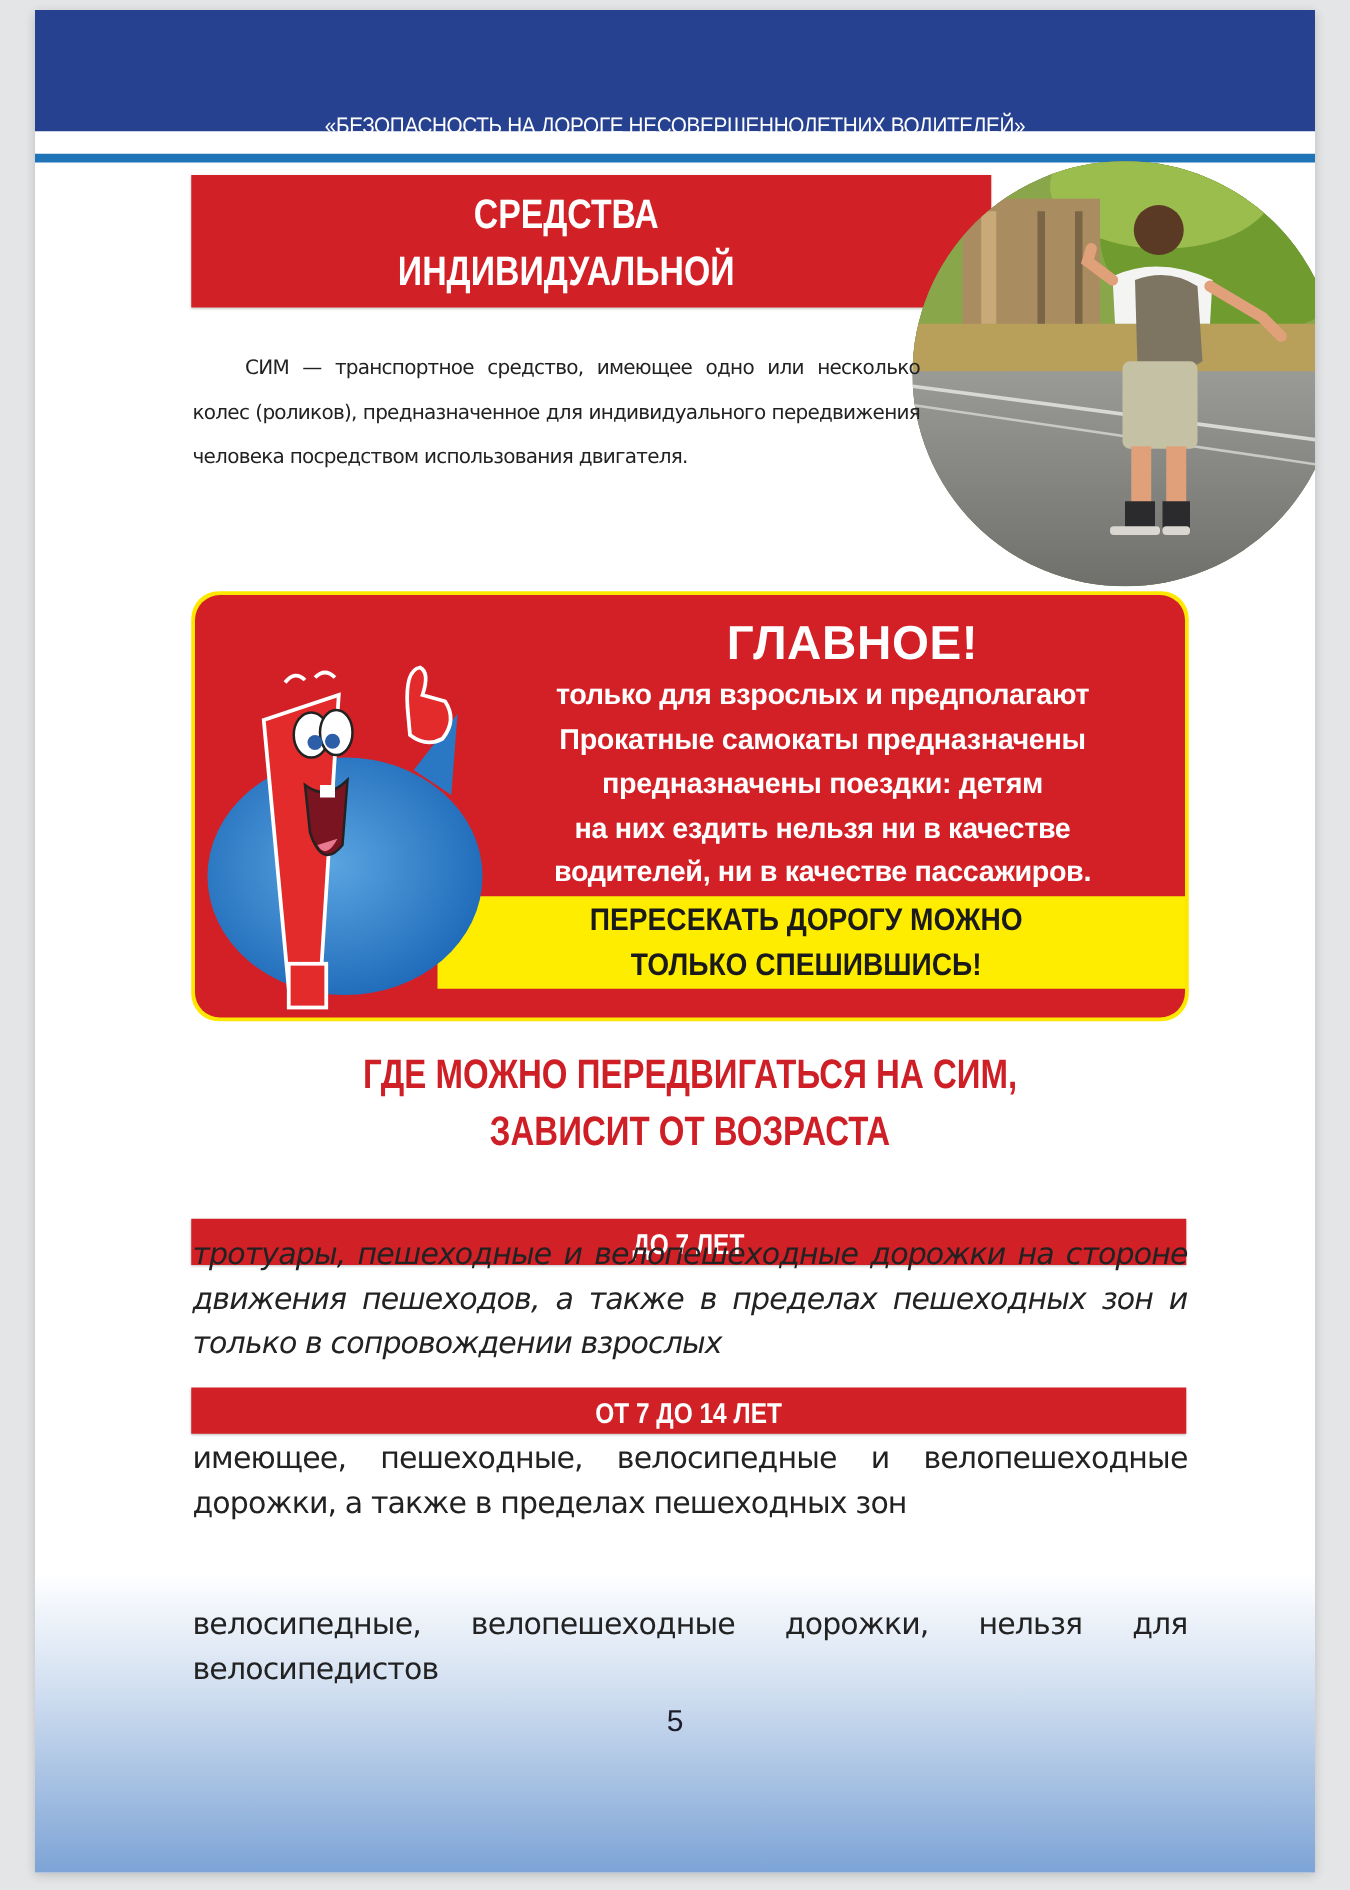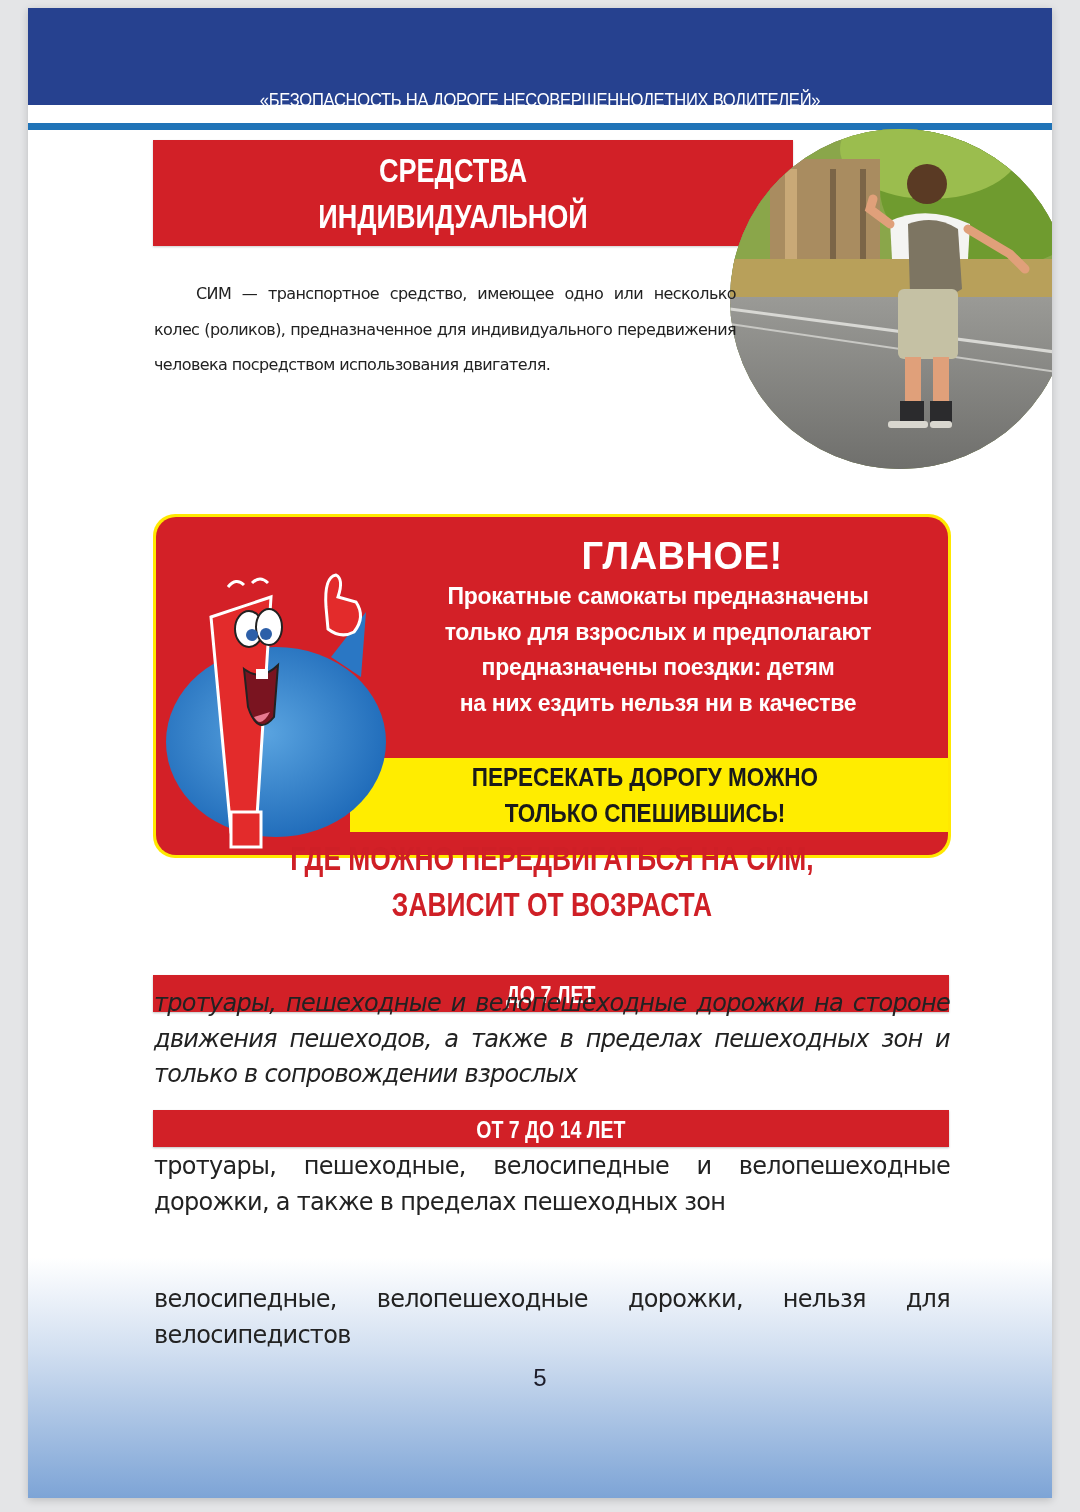--- a/index.html
+++ b/index.html
@@ -36,21 +36,20 @@
     position: absolute; left: 702px; top: 121px; width: 340px; height: 340px; border-radius: 50%; overflow: hidden;
     background: #8a8a86;
   }
   .intro {
     position: absolute; left: 126px; top: 268px; width: 582px; font-size: 16px; line-height: 35.5px; color: #222;
     text-align: justify; text-indent: 42px; font-family: "DejaVu Sans", sans-serif; letter-spacing: -0.6px;
   }
   .main-box {
     position: absolute; left: 125px; top: 465px; width: 798px; height: 344px; border-radius: 22px;
     background: #ffe800; 
-    margin-top: 41px;
   }
   .main-inner {
     position: absolute; left: 3px; top: 3px; right: 3px; bottom: 3px; border-radius: 20px; background: #d32027; overflow: hidden;
   }
   .yellow-band {
     position: absolute; left: 194px; top: 241px; right: 0; height: 74px; background: #ffed00;
   }
   .main-heading {
     position: absolute; left: 260px; right: 0; top: 18px; text-align: center; color: #fff; font-weight: bold;
     font-size: 38px; letter-spacing: 0.5px;
@@ -156,24 +155,25 @@
         <circle cx="110" cy="77" r="6" fill="#2d5fa8"></circle>
         <path d="M72 30 Q80 20 88 28" stroke="#fff" stroke-width="3" fill="none"></path>
         <path d="M96 26 Q104 18 112 26" stroke="#fff" stroke-width="3" fill="none"></path>
         <path d="M88 112 Q105 125 122 108 L118 160 Q102 180 92 150 Z" fill="#7a1420" stroke="#222" stroke-width="2"></path>
         <rect x="100" y="112" width="12" height="10" fill="#ffffff"></rect>
         <path d="M98 160 Q105 172 114 155" fill="#e8798f"></path>
         <path d="M170 50 Q168 20 180 18 Q188 22 182 40 L200 45 Q210 60 198 75 Q185 82 172 72 Z" fill="#e32b2b" stroke="#fff" stroke-width="3"></path>
       </svg>
       <div class="main-heading">ГЛАВНОЕ!</div>
       <div class="main-body">
+        <div>только для взрослых и предполагают</div>
         <div>Прокатные самокаты предназначены</div>
-        <div>только для взрослых и предполагают</div>
         <div>предназначены поездки: детям</div>
         <div>на них ездить нельзя ни в качестве</div>
+        <div>водителей, ни в качестве пассажиров.</div>
       </div>
       <div class="main-warning">
         <div>ПЕРЕСЕКАТЬ ДОРОГУ МОЖНО</div>
         <div>ТОЛЬКО СПЕШИВШИСЬ!</div>
       </div>
     </div>
   </div>
 
   <div class="section-heading">
     <div>ГДЕ МОЖНО ПЕРЕДВИГАТЬСЯ НА СИМ,</div>
@@ -181,18 +181,18 @@
   </div>
 
   <div class="age-bar" style="top:939px;margin-top:28px;">
     <span>ДО 7 ЛЕТ</span>
   </div>
   <div class="age-text" style="top:978px;font-style:italic;">тротуары, пешеходные и велопешеходные дорожки на стороне движения пешеходов, а также в пределах пешеходных зон и только в сопровождении взрослых</div>
 
   <div class="age-bar" style="top:1102px;">
     <span>ОТ 7 ДО 14 ЛЕТ</span>
   </div>
-  <div class="age-text" style="top:1141px;">тротуары, пешеходные, велосипедные и велопешеходные дорожки, а также в пределах пешеходных зон</div>
+  <div class="age-text" style="top:1141px;">имеющее, пешеходные, велосипедные и велопешеходные дорожки, а также в пределах пешеходных зон</div>
 
   <div class="age-text" style="top:1274px;">велосипедные, велопешеходные дорожки, нельзя для велосипедистов</div>
 
   <div class="page-number">5</div>
 </div>
 
 </body></html>

